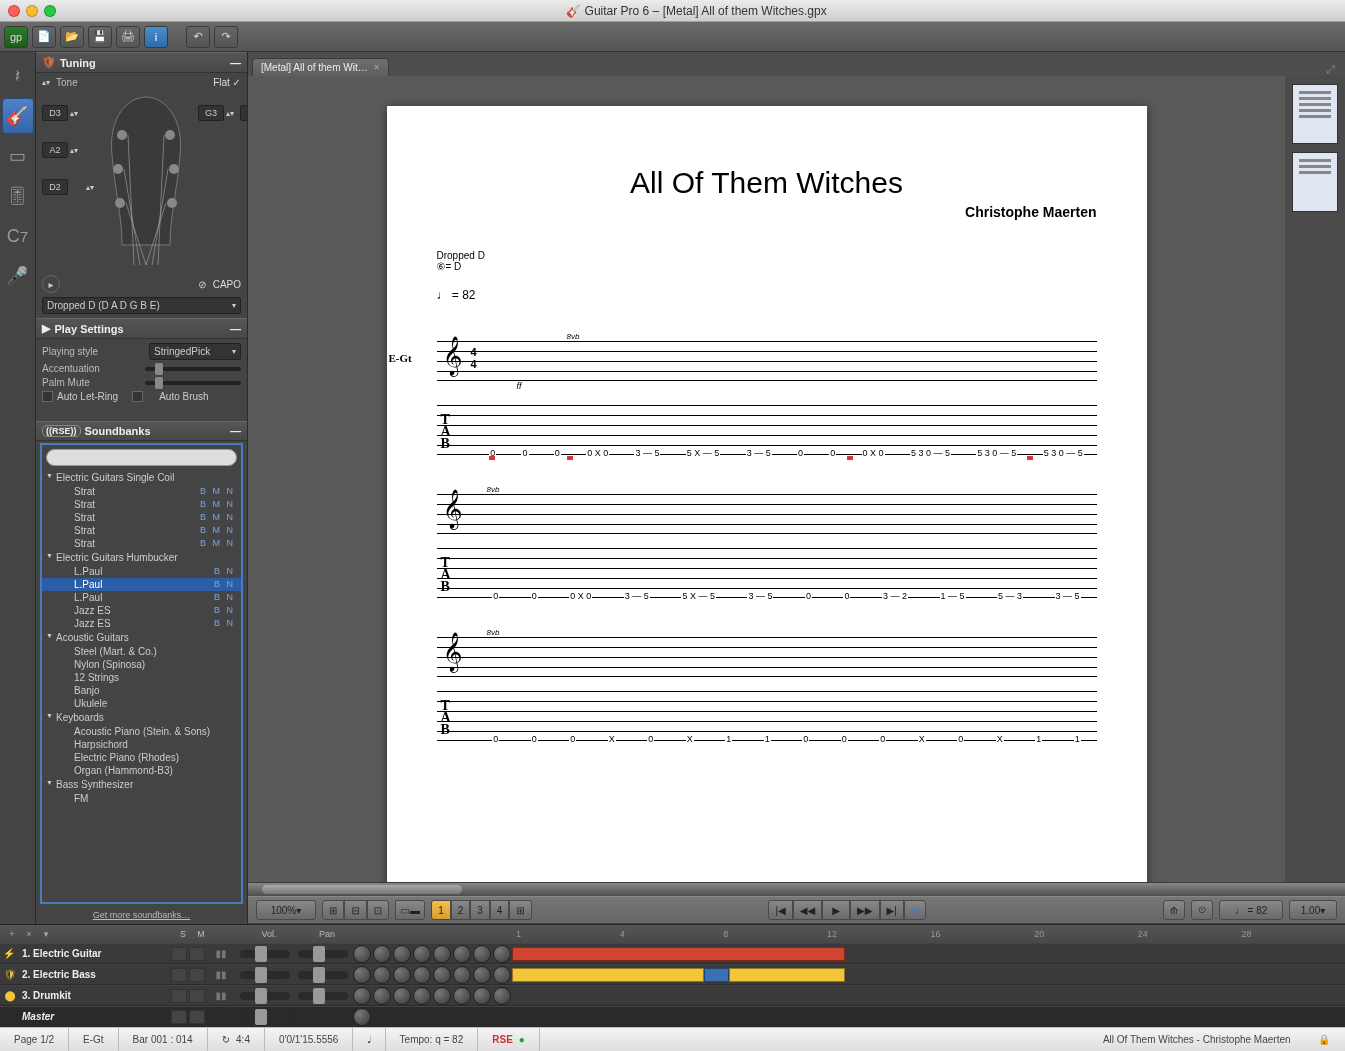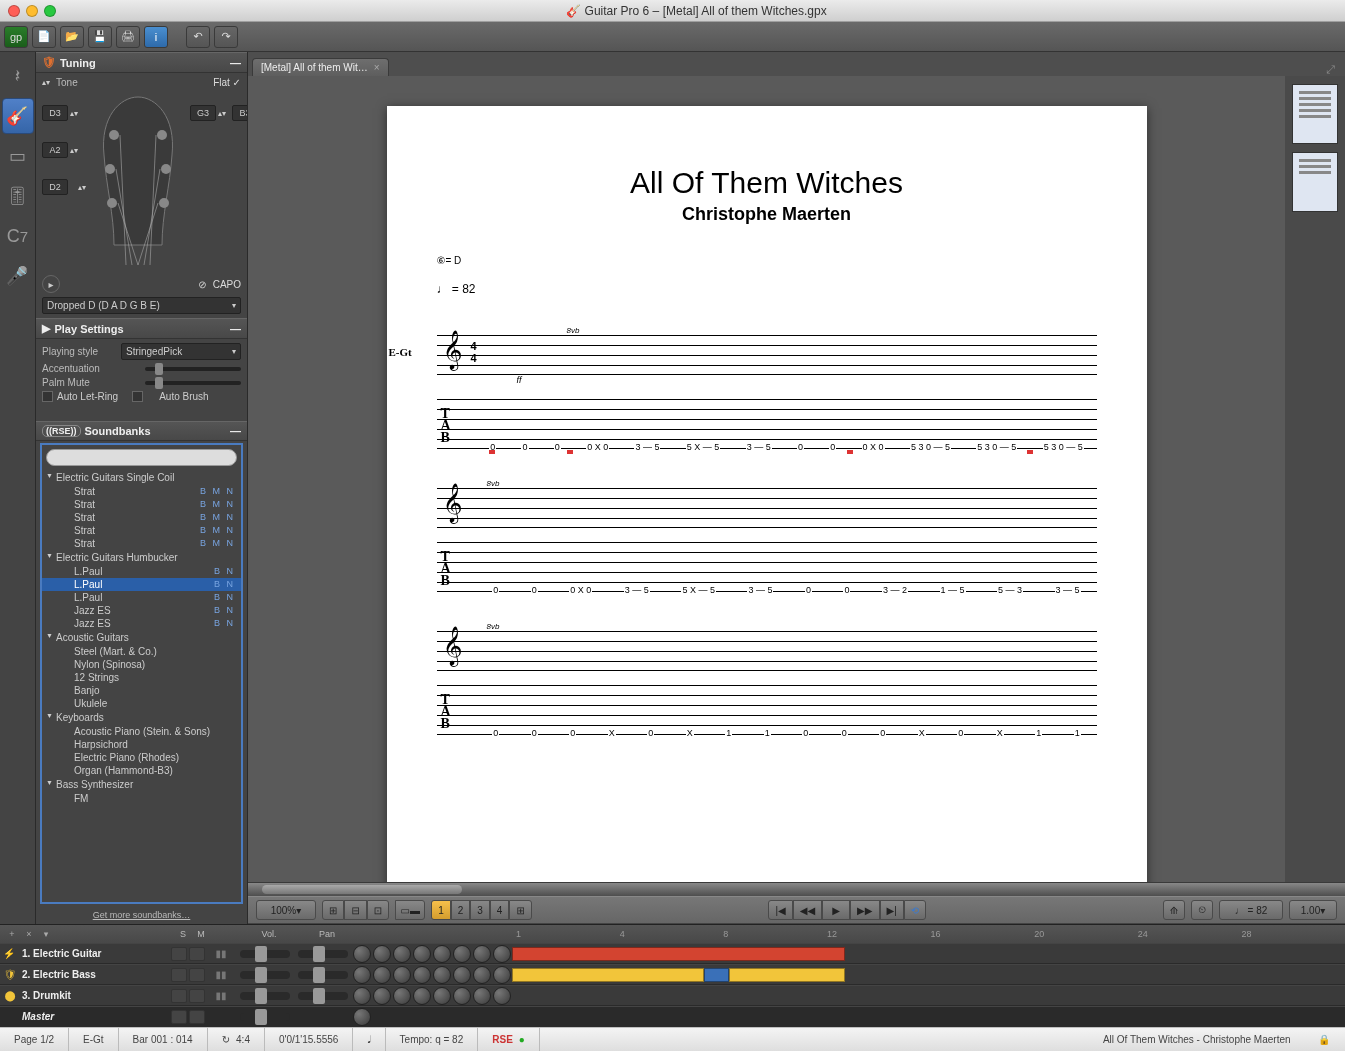--- a/index.html
+++ b/index.html
@@ -44,21 +44,21 @@
 .sb-link { text-align: center; padding: 4px; font-size: 9px; text-decoration: underline; color: #bbb; cursor: pointer; }
 
 .center { flex: 1; display: flex; flex-direction: column; background: #5a5a5a; }
 .tabbar { height: 24px; background: #4e4e4e; display: flex; align-items: flex-end; padding: 0 4px; }
 .doc-tab { background: linear-gradient(to bottom, #6e6e6e, #5e5e5e); border: 1px solid #3a3a3a; border-bottom: none; border-radius: 4px 4px 0 0; padding: 3px 8px; font-size: 10px; color: #eee; display: flex; align-items: center; gap: 6px; cursor: pointer; }
 .doc-tab .x { color: #aaa; cursor: pointer; }
 .fullscreen-icon { margin-left: auto; margin-right: 6px; color: #888; cursor: pointer; }
 .scorewrap { flex: 1; background: #5a5a5a; overflow: auto; position: relative; display: flex; }
 .page { width: 760px; min-height: 990px; background: #fff; margin: 30px auto; box-shadow: 0 2px 10px rgba(0,0,0,.5); color: #000; padding: 60px 50px; font-family: Georgia, serif; }
 .page h1 { font-size: 30px; text-align: center; font-weight: normal; }
-.page h2 { font-size: 18px; text-align: center; margin-top: 4px; font-weight: bold; }
+.page h2 { font-size: 14px; text-align: right; margin-top: 4px; font-weight: bold; }
 .tuning-note { font-size: 10px; margin-top: 30px; }
 .tempo-mark { font-size: 12px; margin-top: 16px; }
 .staff-sys { margin-top: 30px; }
 .staff-lines { height: 40px; border-top: 1px solid #000; border-bottom: 1px solid #000; position: relative; background: linear-gradient(to bottom, transparent 0, transparent 9px, #000 9px, #000 10px, transparent 10px, transparent 19px, #000 19px, #000 20px, transparent 20px, transparent 29px, #000 29px, #000 30px, transparent 30px); }
 .tab-lines { height: 50px; border-top: 1px solid #000; border-bottom: 1px solid #000; position: relative; background: linear-gradient(to bottom, transparent 0, transparent 9px, #000 9px, #000 10px, transparent 10px, transparent 19px, #000 19px, #000 20px, transparent 20px, transparent 29px, #000 29px, #000 30px, transparent 30px, transparent 39px, #000 39px, #000 40px, transparent 40px); margin-top: 14px; }
 .staff-label { position: absolute; left: -48px; top: 10px; font-size: 11px; font-weight: bold; font-family: Georgia, serif; }
 .tab-label { position: absolute; left: 4px; top: 8px; font-size: 14px; font-weight: bold; line-height: 12px; font-family: Georgia, serif; }
 .tab-nums { position: absolute; left: 40px; right: 0; bottom: -4px; font-size: 9px; font-family: Georgia, serif; display: flex; justify-content: space-around; }
 .tab-nums span { background: #fff; padding: 0 1px; }
 .red-marker { position: absolute; width: 6px; height: 4px; background: #d33; }
@@ -154,21 +154,21 @@
       <div style="display:flex;align-items:flex-start;gap:4px">
         <div style="display:flex;flex-direction:column;gap:18px;margin-top:14px">
           <div class="row" style="gap:2px">
               <div class="tuning-peg">D3</div>
               <span style="font-size:8px">▴▾</span>
             </div>
           <div class="row" style="gap:2px">
               <div class="tuning-peg">A2</div>
               <span style="font-size:8px">▴▾</span>
             </div>
-          <div class="row" style="gap:10px">
+          <div class="row" style="gap:18px">
               <div class="tuning-peg">D2</div>
               <span style="font-size:8px">▴▾</span>
             </div>
         </div>
         <div class="headstock">
           <svg viewBox="0 0 96 170" width="96" height="170">
             <path d="M48 2 C30 2 10 22 14 60 C16 90 24 120 24 150 L72 150 C72 120 80 90 82 60 C86 22 66 2 48 2 Z" fill="#3a3a3a" stroke="#777" stroke-width="1"></path>
             <circle cx="24" cy="40" r="5" fill="#888"></circle>
               <circle cx="72" cy="40" r="5" fill="#888"></circle>
             <circle cx="20" cy="74" r="5" fill="#888"></circle>
@@ -211,21 +211,21 @@
     </div>
 
     <div class="panel-hdr">
       <span>▶</span>
       <span>Play Settings</span>
       <span class="collapse">—</span>
     </div>
     <div class="panel-body">
       <div class="row">
         <span class="lbl">Playing style</span>
-        <div class="dropdown" style="width:120px">
+        <div class="dropdown" style="width:92px">
             <span>StringedPick</span>
             <span class="arr">▾</span>
           </div>
       </div>
       <div class="row">
         <span class="lbl">Accentuation</span>
         <div class="slider"></div>
       </div>
       <div class="row">
         <span class="lbl">Palm Mute</span>
@@ -338,20 +338,21 @@
         <span class="x">×</span>
       </div>
       <span class="fullscreen-icon">⤢</span>
     </div>
     <div class="scorewrap">
       <div style="flex:1;overflow:auto">
         <div class="page">
           <h1>All Of Them Witches</h1>
           <h2>Christophe Maerten</h2>
           <div class="tuning-note">
+            <div>Dropped D</div>
             <div>⑥= D</div>
           </div>
           <div class="tempo-mark">♩ = 82</div>
 
           <div class="staff-sys" style="position:relative">
             <div style="font-size:8px;font-style:italic;text-align:left;margin-left:130px">8vb</div>
             <div class="staff-lines">
               <span class="staff-label">E-Gt</span>
               <span style="position:absolute;left:6px;top:-6px;font-size:34px">𝄞</span>
               <span style="position:absolute;left:34px;top:4px;font-size:11px;font-weight:bold">4<br>4</span>

